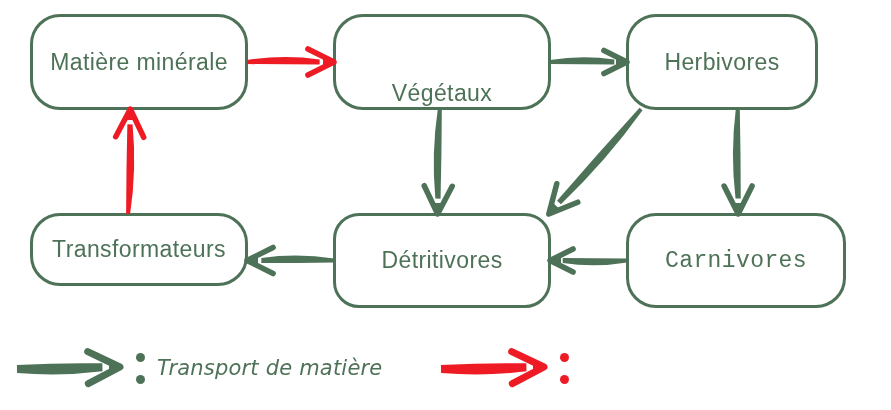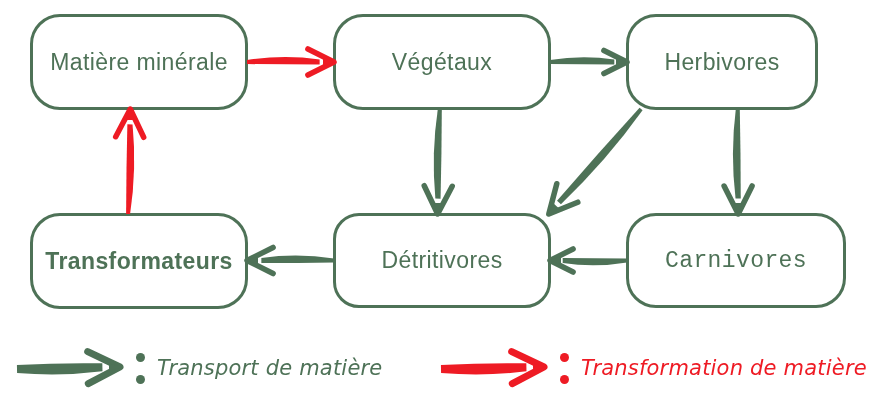--- a/index.html
+++ b/index.html
@@ -5,23 +5,23 @@
   :root { --green:#4e7257; --red:#ee1b24; }
   * { box-sizing:border-box; margin:0; padding:0; }
   html,body { width:891px; height:410px; background:#ffffff; overflow:hidden;
               font-family:"Liberation Sans", sans-serif; }
   .stage { position:relative; width:891px; height:410px; }
   .diagram { position:absolute; left:8px; top:0; width:891px; height:335px; }
   .node { position:absolute; border:3px solid var(--green); border-radius:30px;
           background:#ffffff; display:flex; align-items:center; justify-content:center;
           color:var(--green); font-size:23px; letter-spacing:.4px; }
   .n-mineral        { left:22px;  top:14px;  width:218px; height:96px; }
-  .n-vegetaux       { left:325px; top:14px;  width:218px; height:96px; }
+  .n-vegetaux       { left:325px; top:14px;  width:218px; height:96px;align-items:flex-end; }
   .n-herbivores     { left:618px; top:14px;  width:192px; height:96px; }
-  .n-transformateurs{ left:22px;  top:213px; width:218px; height:96px;font-weight:bold; }
+  .n-transformateurs{ left:22px;  top:213px; width:218px; height:73px; }
   .n-detritivores   { left:325px; top:213px; width:218px; height:95px;border-radius:26px; }
   .n-carnivores     { left:618px; top:213px; width:220px; height:95px;font-family:Liberation Mono, monospace; }
   .arrows { position:absolute; left:0; top:0; pointer-events:none; }
   .legend-item { position:absolute; display:flex; align-items:center; }
   .legend-transport      { left:10px;  top:346px; }
   .legend-transformation { left:434px; top:346px; }
   .legend-arrow { display:block; }
   .colon { display:flex; flex-direction:column; gap:13px; margin:0 12px 0 8px; }
   .dot { width:9px; height:9px; border-radius:50%; }
   .colon-green .dot { background:var(--green); }
@@ -118,15 +118,14 @@
         <g>
           <path d="M 7.077655264785293 26.999246136442608 Q 49.86667593749502 30.66923962246819 92.48097226443782 25.340929301497898 L 92.32566173486724 17.342437028612682 Q 49.59488251074649 16.671878144919063 6.922344735214707 19.000753863557392 Z" fill="#ee1b24"></path>
           <path d="M 78.31665196760031 37.61822666405278 L 110 21 L 77.69540984931797 5.6242575725119135" fill="none" stroke="#ee1b24" stroke-width="7" stroke-linecap="round" stroke-linejoin="round"></path>
           <path d="M 111.49971730116597 20.970879275705514 L 99.07972838956812 25.212798114602165 L 98.92441785999753 17.21430584171695 Z" fill="#ee1b24"></path>
         </g>
       </svg>
     <div class="colon colon-red">
       <span class="dot"></span>
       <span class="dot"></span>
     </div>
-    <span class="legend-label label-red">Transformation de matière</span>
   </div>
 </div>
 
 </body></html>

